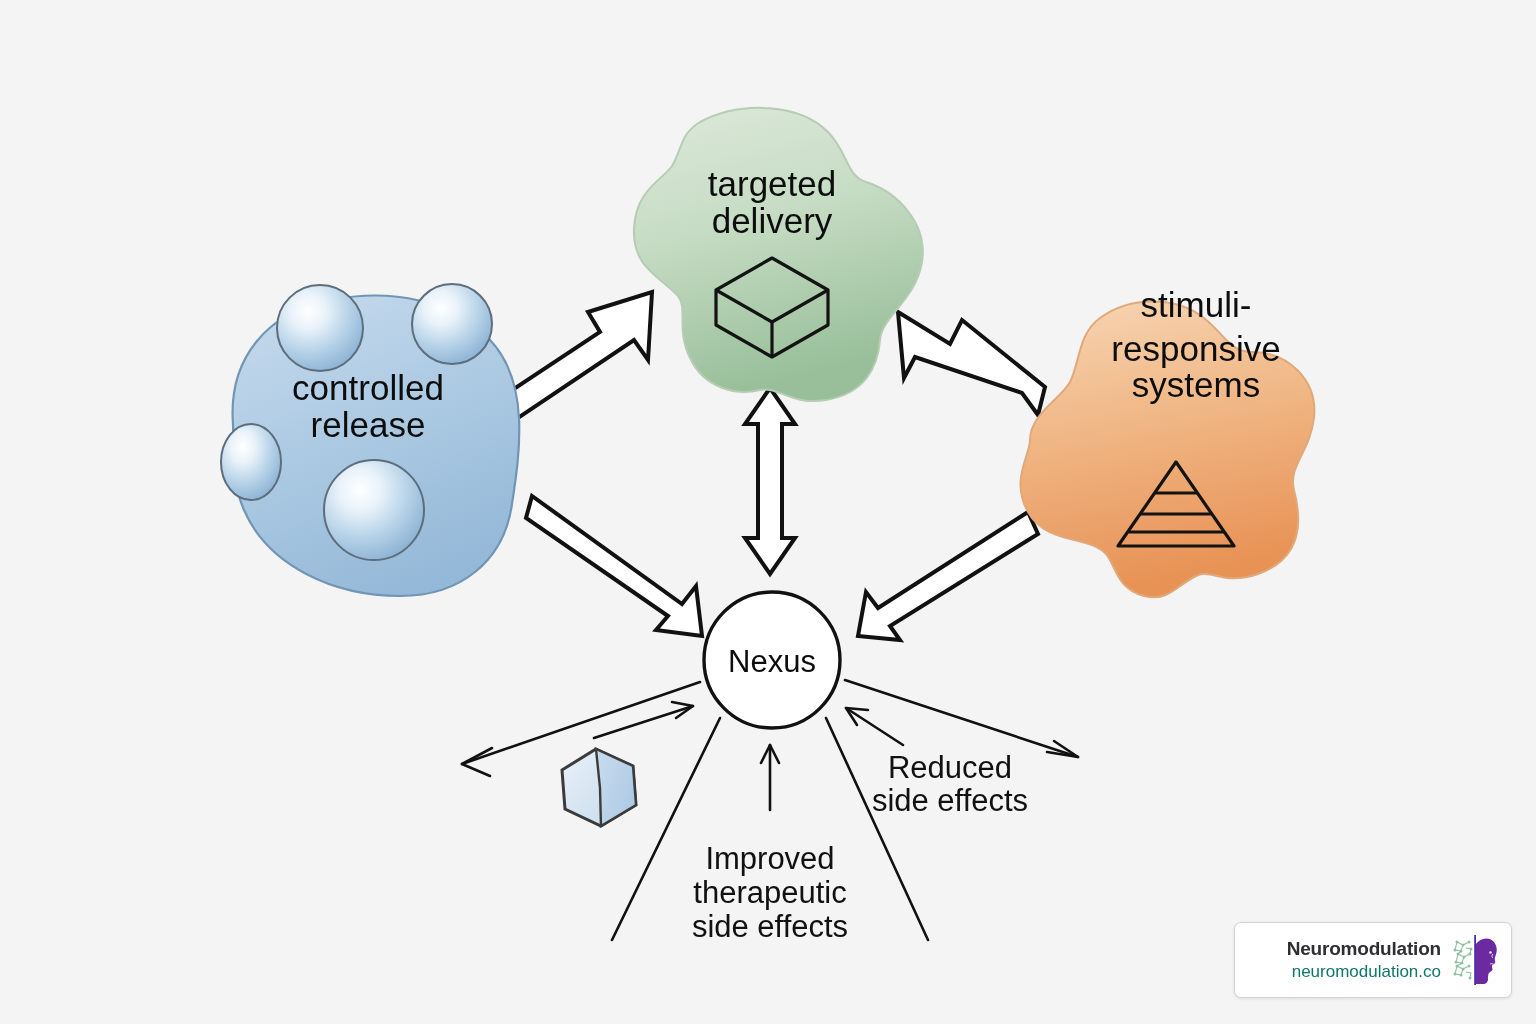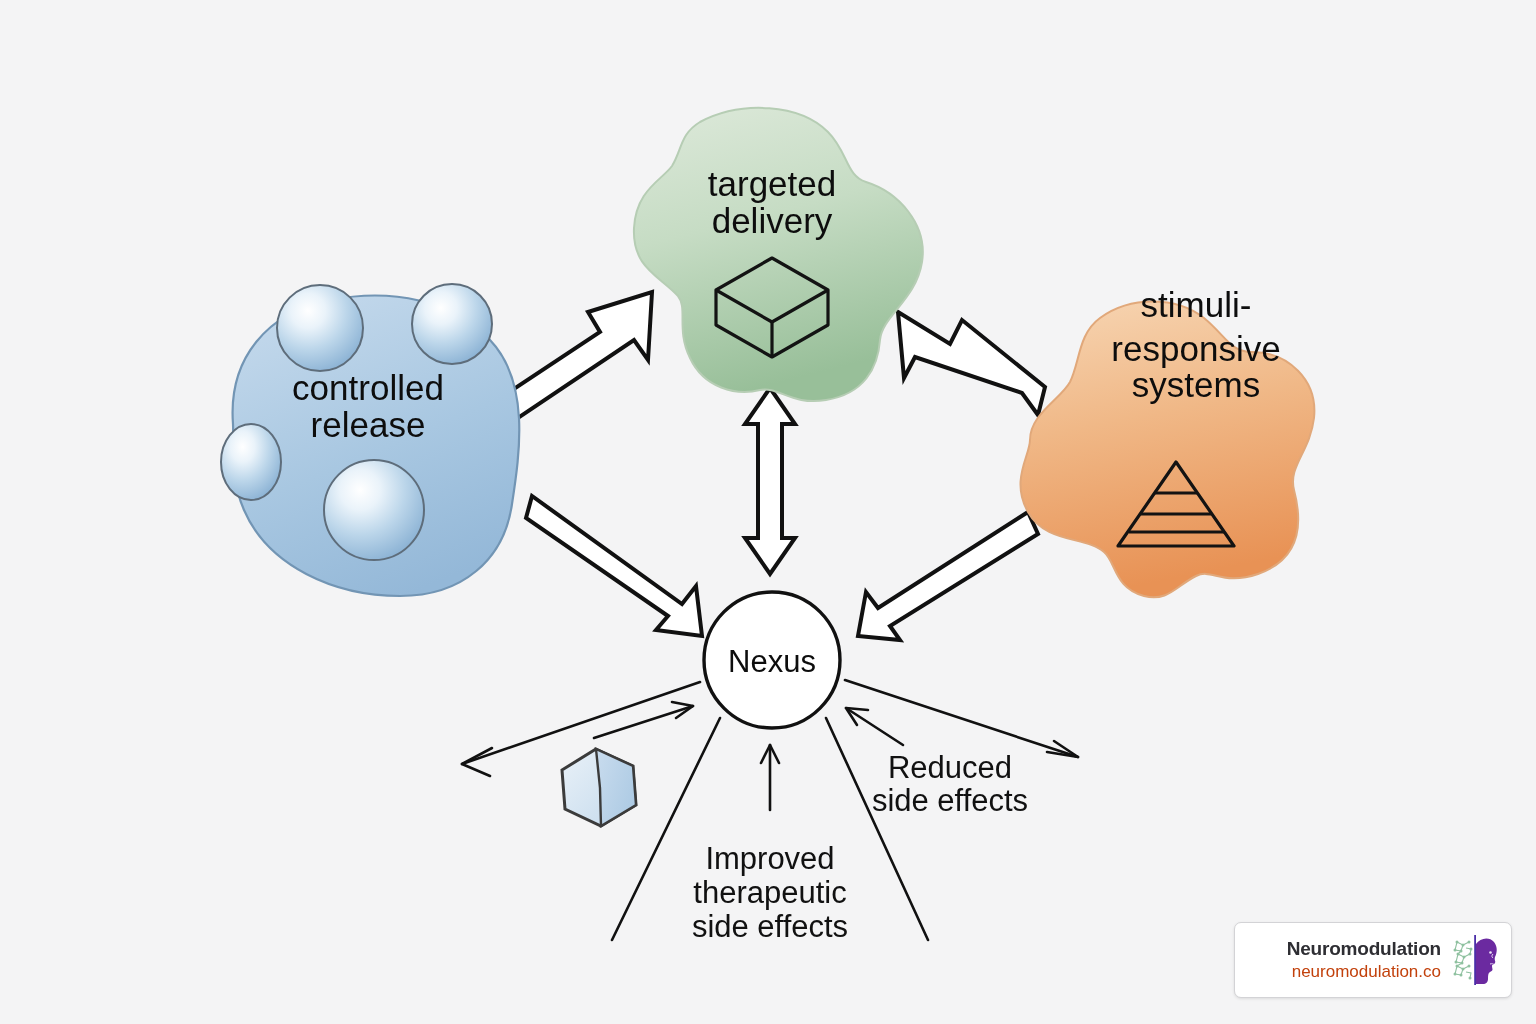--- a/index.html
+++ b/index.html
@@ -65,21 +65,21 @@
     font-family: "Liberation Sans", sans-serif;
     font-size: 19px;
     font-weight: bold;
     color: #2e2e33;
     line-height: 1.25;
     letter-spacing: -0.2px;
   }
   #badge-url {
     font-family: "Liberation Sans", sans-serif;
     font-size: 17px;
-    color: #c2410c;
+    color: #0f766e;
     line-height: 1.3;
   }
   #badge-logo { width: 52px; height: 56px; display:block; }
 </style>
 </head>
 <body>
 
 <div id="canvas-root">
 
   <svg class="diagram-svg" viewBox="0 0 1536 1024">

